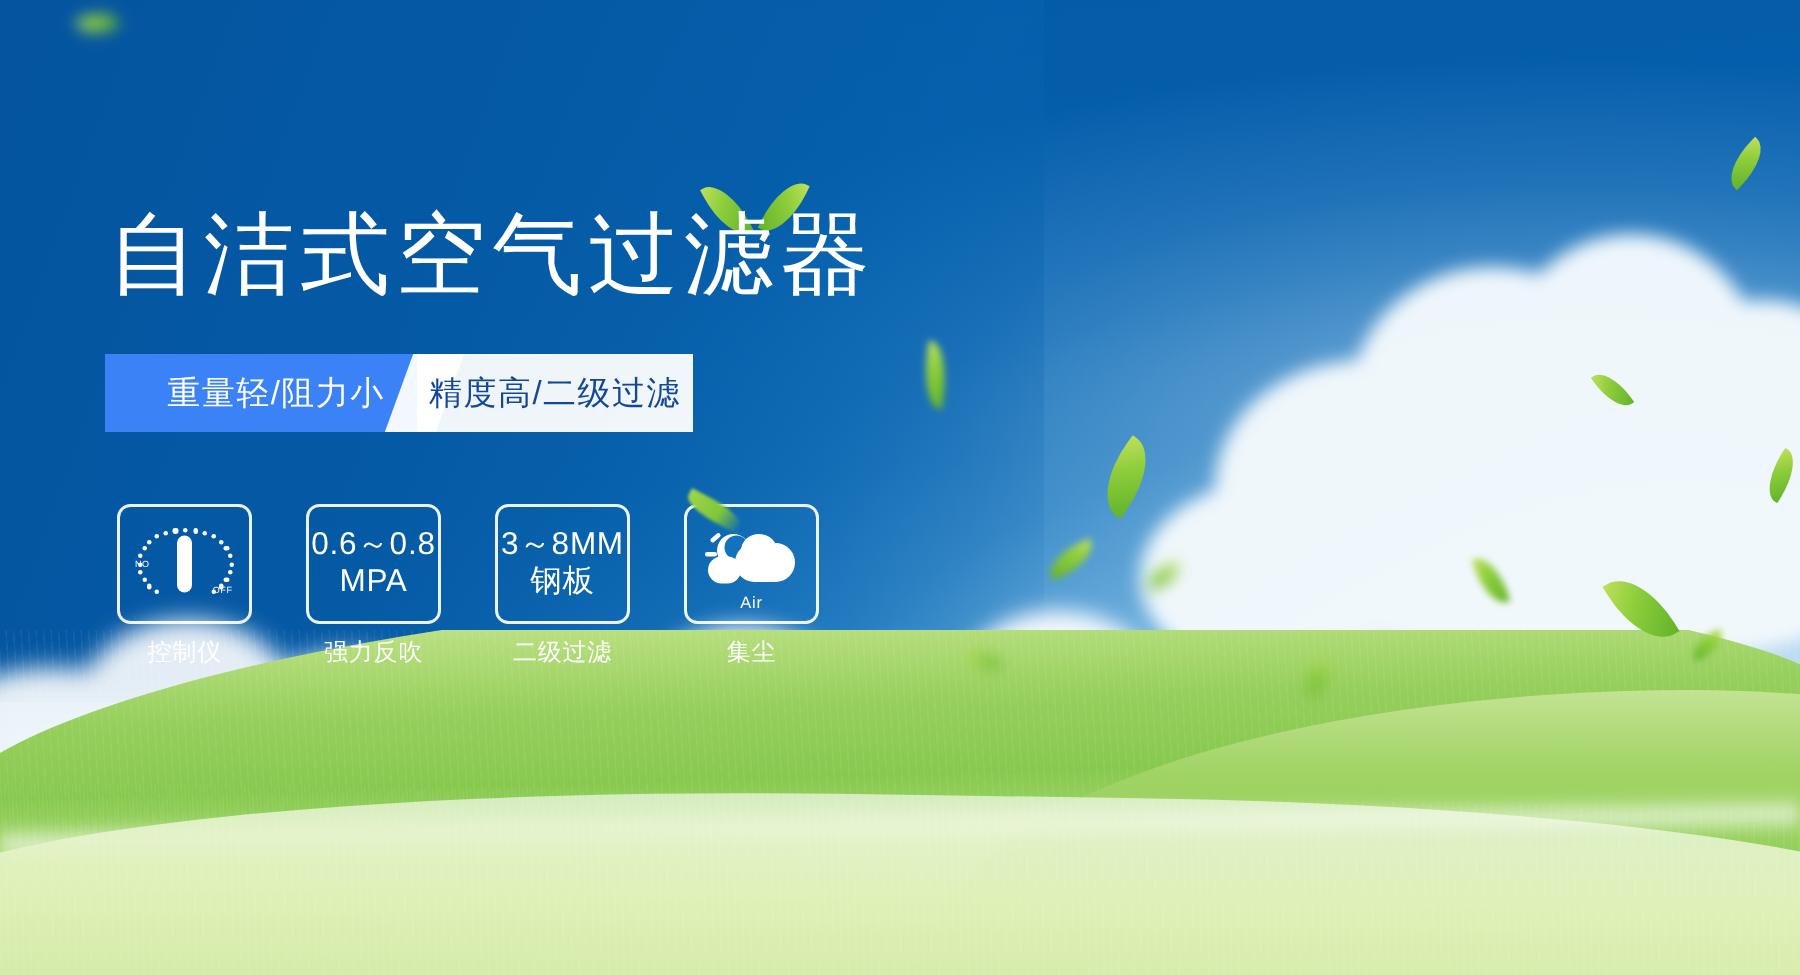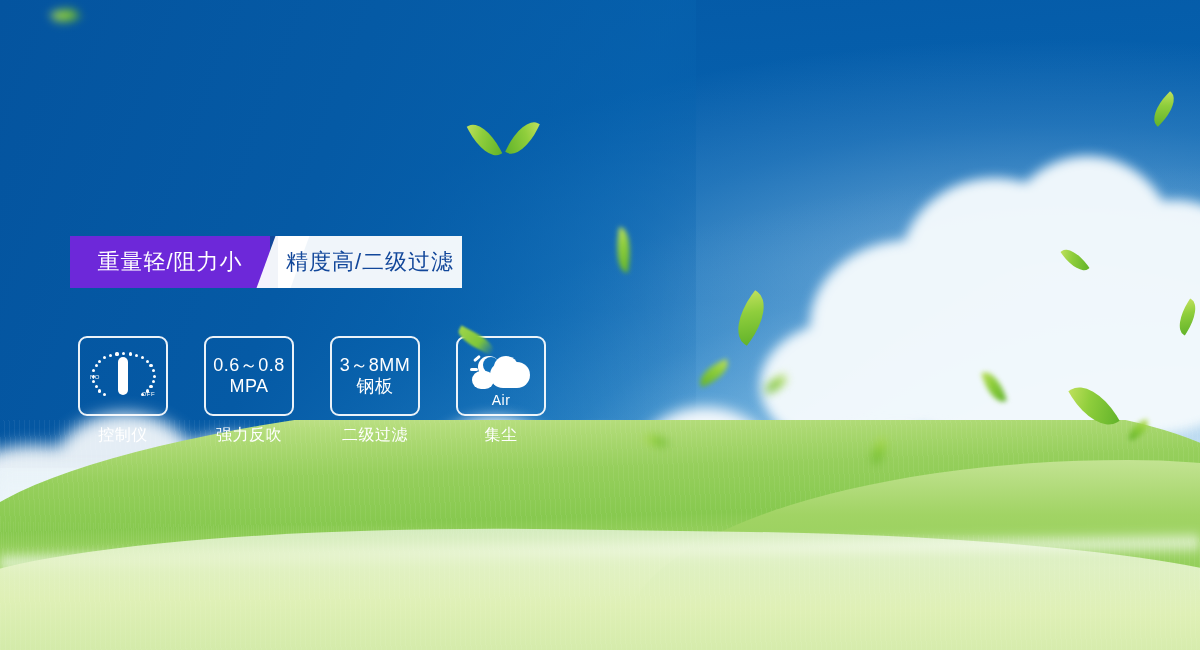--- a/index.html
+++ b/index.html
@@ -107,22 +107,22 @@
 
   .sprout{position:absolute;left:475px;top:112px;width:70px;height:52px;}
   .sprout .leaf{width:19px;height:40px;}
   .sprout .lf-l{left:0;top:8px;transform:rotate(-28deg);}
   .sprout .lf-r{left:38px;top:6px;transform:rotate(26deg) scaleX(-1);}
 
   
   .subbar{position:absolute;left:70px;top:236px;height:52px;}
   .sub-dark{
     position:absolute;left:0;top:0;height:52px;width:200px;
-    background:#6d28d9;
-    display:flex;align-items:center;justify-content:center;
+    background:#3b82f6;
+    display:flex;align-items:center;justify-content:center;padding-left:14px;
   }
   .sub-dark-skew{
     position:absolute;left:182px;top:0;height:52px;width:44px;
     background:#12479a;
     transform:skewX(-20deg);
   }
   .sub-dark span{
     position:relative;z-index:2;
     color:#ffffff;font-size:22px;letter-spacing:1px;white-space:nowrap;
   }
@@ -146,21 +146,21 @@
   .feature{width:86px;display:flex;flex-direction:column;align-items:center;}
   .feat-box{
     width:86px;height:76px;
     border:2px solid rgba(255,255,255,.92);
     border-radius:9px;
     display:flex;align-items:center;justify-content:center;
     position:relative;
   }
   .feat-text{
     color:#ffffff;text-align:center;line-height:1.18;
-    font-size:18px;letter-spacing:.5px;
+    font-size:21px;letter-spacing:.5px;
   }
   .feat-text .l2{display:block;}
   .feat-label{
     margin-top:9px;color:#ffffff;font-size:16px;white-space:nowrap;letter-spacing:.5px;
   }
 
   
   .gauge{position:relative;width:62px;height:56px;}
   .gauge .dot{position:absolute;width:3.2px;height:3.2px;border-radius:50%;background:#fff;}
   .gauge .bar{
@@ -192,21 +192,21 @@
     position:absolute;left:8px;bottom:26px;width:22px;height:22px;border-radius:50%;
     background:#fff;
   }
   .airicon .sun-cut{
     position:absolute;left:13px;bottom:31px;width:16px;height:16px;border-radius:50%;
     background:#1272bd;
   }
   .airicon .ray{position:absolute;background:#fff;border-radius:2px;}
   .airicon .air-text{
     position:absolute;left:0;right:0;bottom:-4px;text-align:center;
-    color:#fff;font-size:14px;letter-spacing:.5px;
+    color:#fff;font-size:11px;letter-spacing:.5px;
   }
   .airicon .leafstreak{
     position:absolute;left:-14px;top:-14px;width:40px;height:13px;
     background:linear-gradient(100deg,#9fd64a 0%, #7ec63a 60%, rgba(126,198,58,0) 100%);
     border-radius:0 60% 0 60%;transform:rotate(28deg);filter:blur(1px);
   }
 </style>
 </head>
 <body>
 
@@ -272,20 +272,21 @@
   <div class="leaf soft" style="left:1132px;top:418px;width:13px;height:24px;transform:rotate(64deg);"></div>
   <div class="leaf soft" style="left:986px;top:370px;width:16px;height:34px;transform:rotate(-18deg);"></div>
   <div class="leaf softer" style="left:872px;top:438px;width:14px;height:26px;transform:rotate(40deg);"></div>
   <div class="leaf softer" style="left:650px;top:430px;width:12px;height:22px;transform:rotate(-50deg);"></div>
 
   <div class="sprout">
     <div class="leaf lf-l"></div>
     <div class="leaf lf-r"></div>
   </div>
 
+  <div class="title">自洁式空气过滤器</div>
 
   <div class="subbar">
     <div class="sub-dark-skew"></div>
     <div class="sub-dark">
       <span>重量轻/阻力小</span>
     </div>
     <div class="sub-light-skew"></div>
     <div class="sub-light">
       <span>精度高/二级过滤</span>
     </div>

